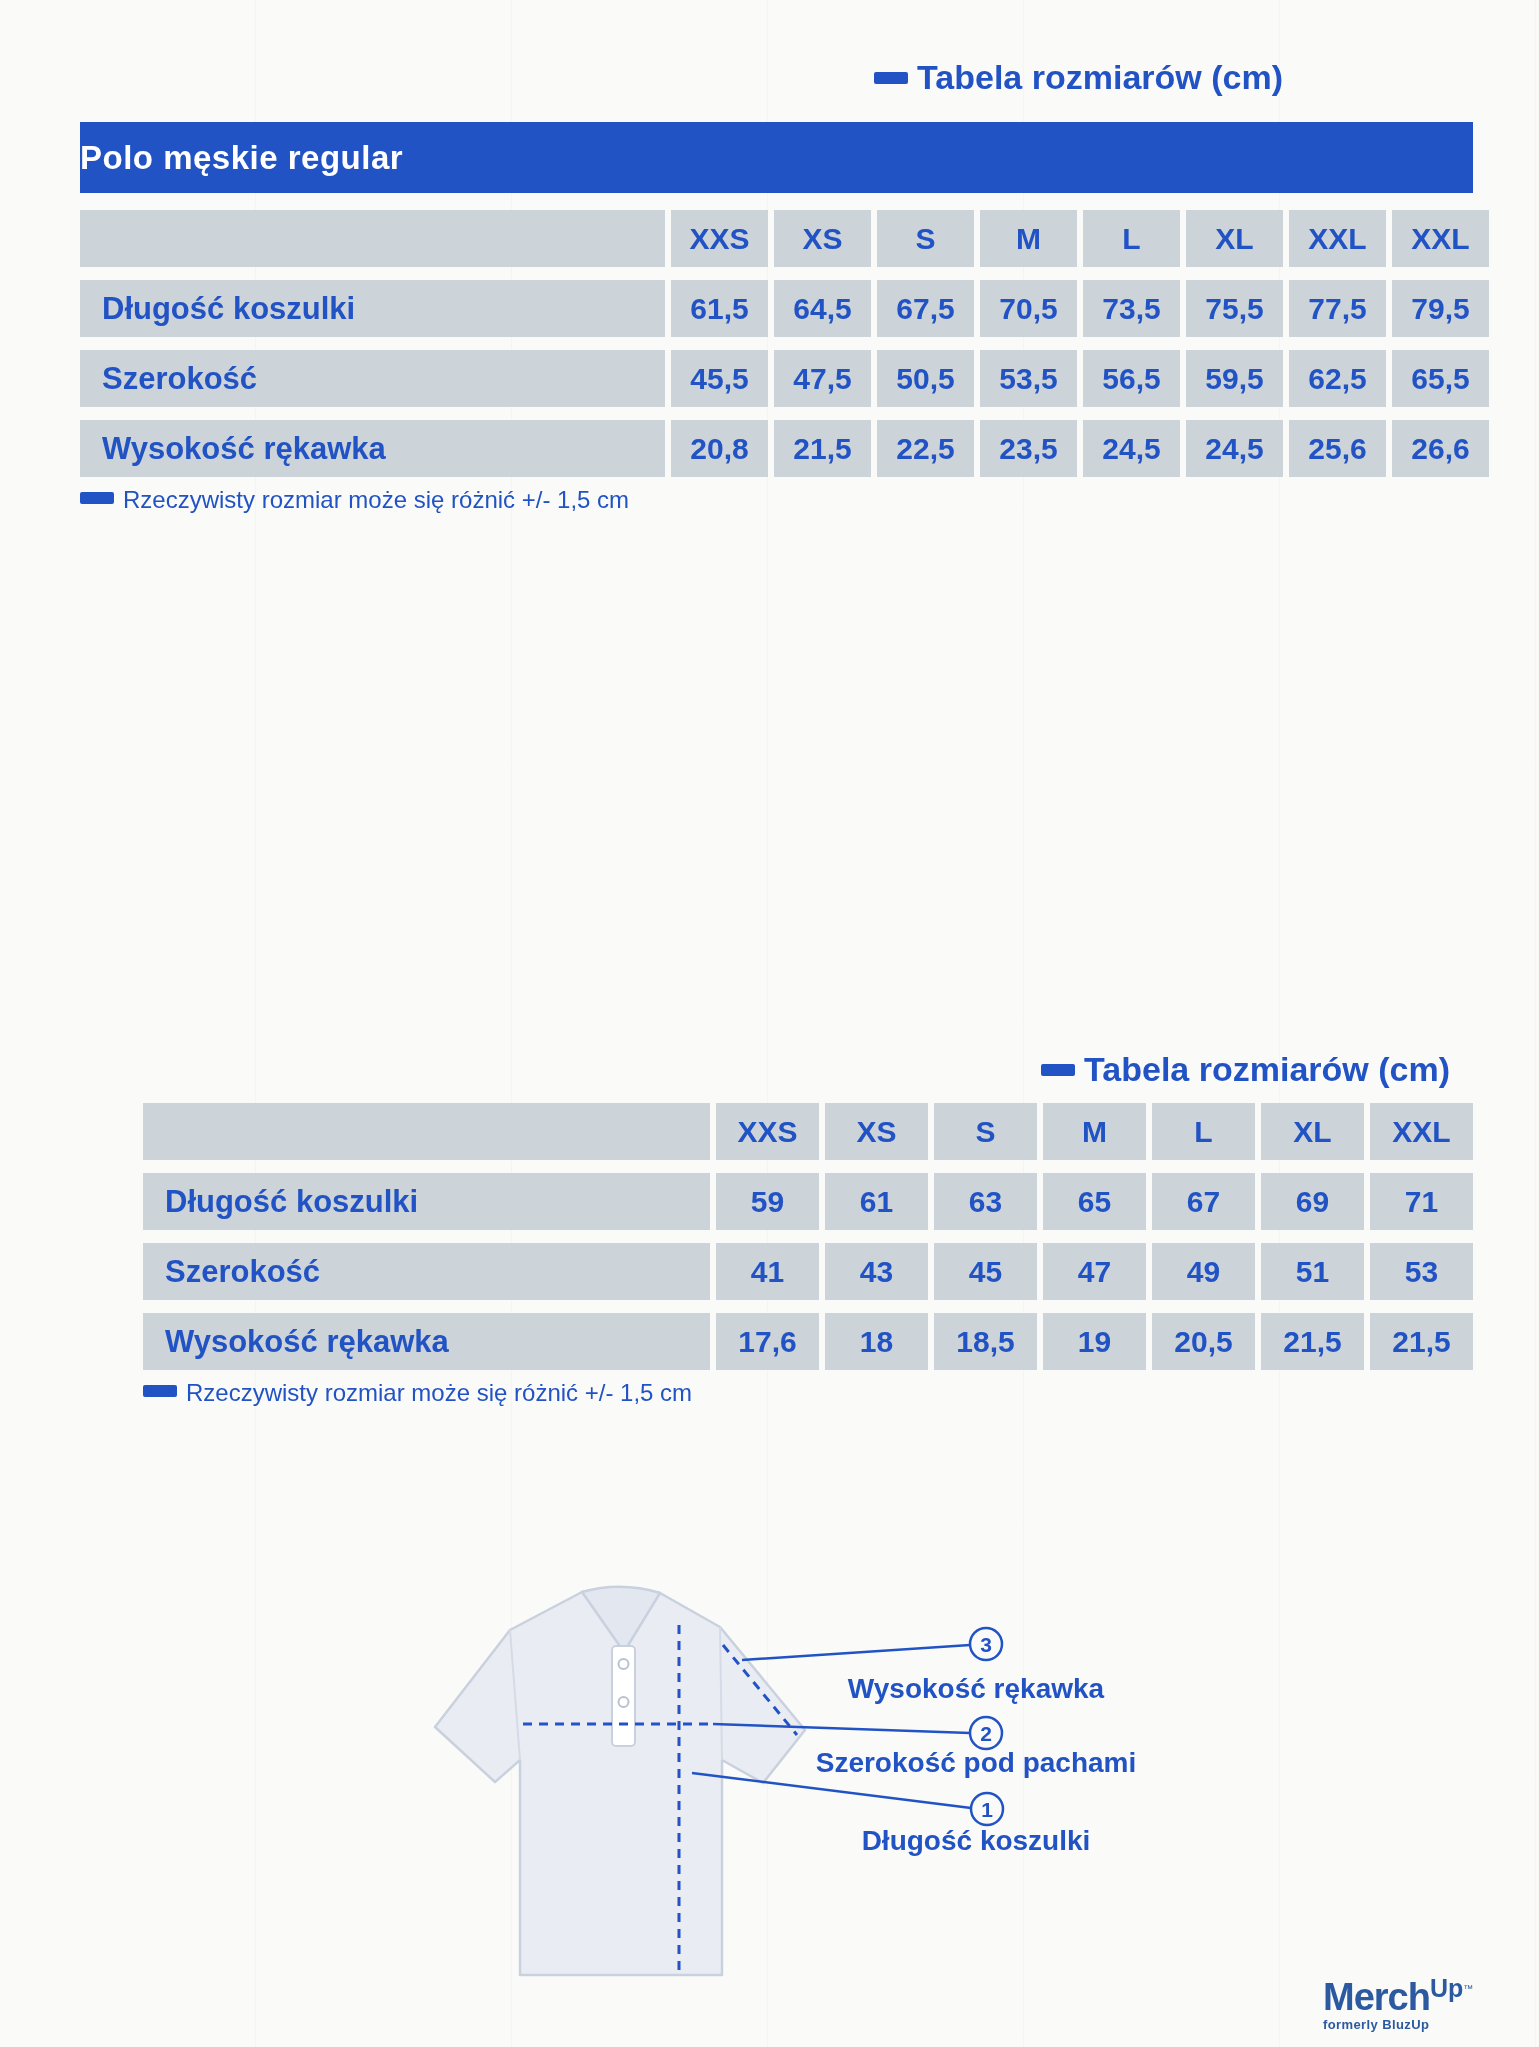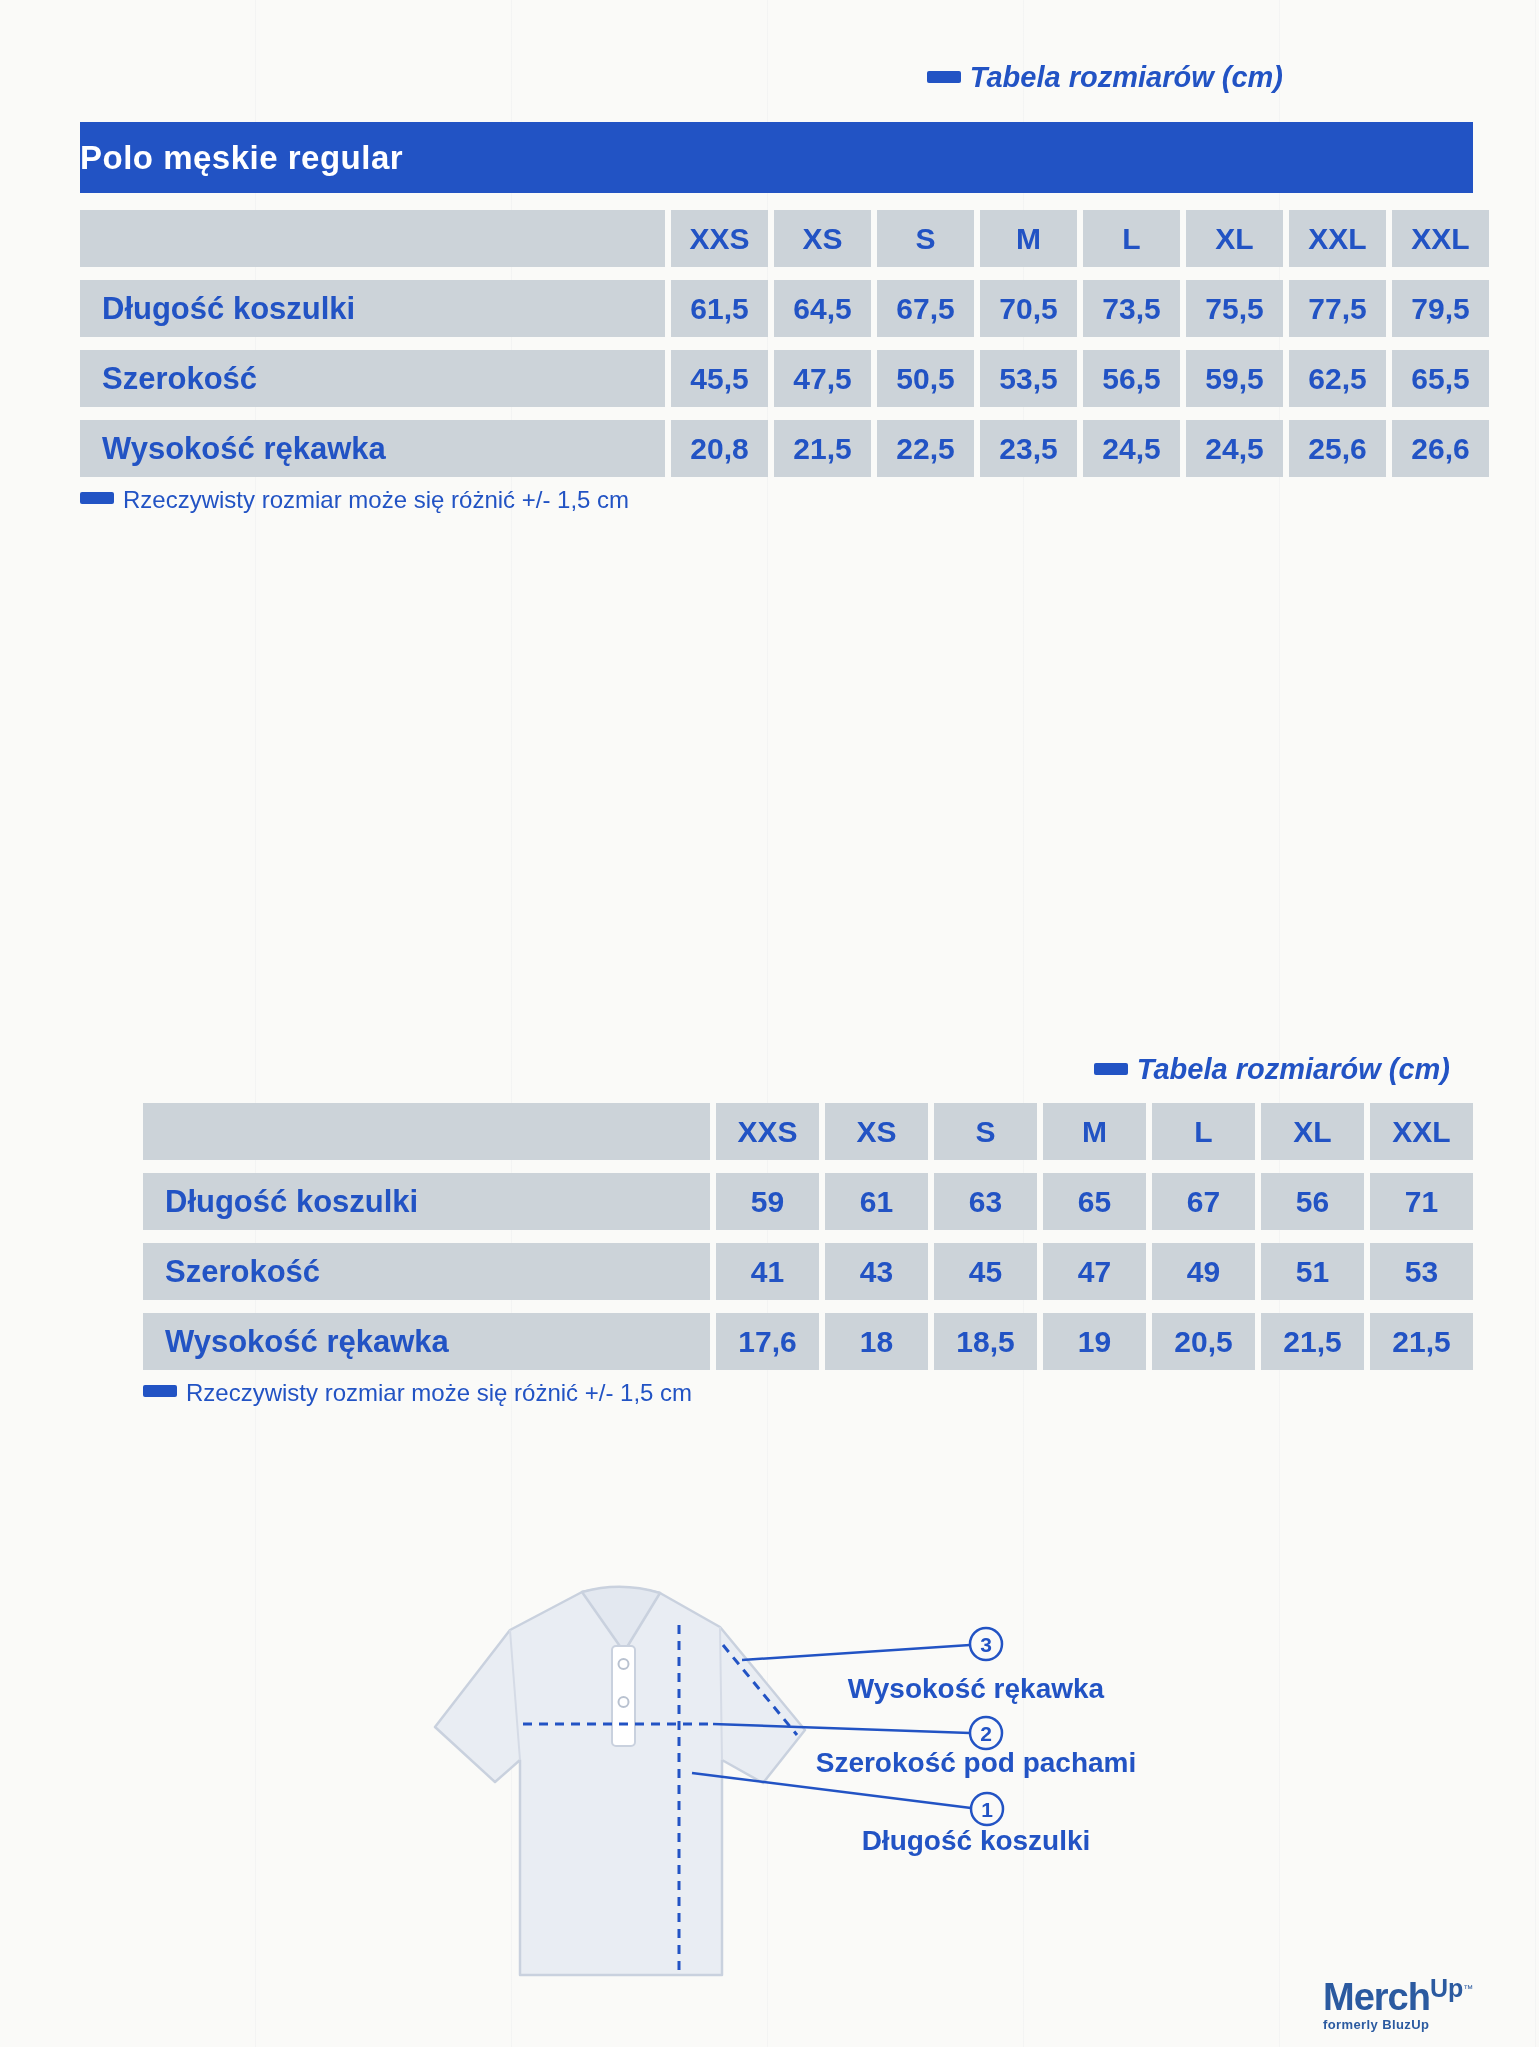--- a/index.html
+++ b/index.html
@@ -15,22 +15,22 @@
     width:1539px;height:2047px;position:relative;overflow:hidden;
     background:
       repeating-linear-gradient(90deg, transparent 0 255px, rgba(40,60,100,0.03) 255px 256px),
       var(--bg);
     font-family:"Liberation Sans", sans-serif;
   }
   .size-table{position:absolute;}
   .t1{left:80px;top:60px;width:1393px;}
   .t2{left:143px;top:1052px;width:1316px;}
   .heading{
-    font-size:29px;font-weight:bold;color:var(--accent);
-    text-align:right;height:34px;line-height:34px;white-space:nowrap;font-style:italic;
+    font-size:34px;font-weight:bold;color:var(--accent);
+    text-align:right;height:34px;line-height:34px;white-space:nowrap;
   }
   .t1 .heading{padding-right:190px;}
   .t2 .heading{padding-right:9px;}
   .dash{
     display:inline-block;width:34px;height:12px;background:var(--accent);
     border-radius:2px;margin-right:9px;vertical-align:middle;position:relative;top:-2px;
   }
   .band{
     margin-top:28px;height:71px;background:var(--accent);color:#ffffff;
     font-size:33px;font-weight:bold;display:flex;align-items:center;
@@ -125,21 +125,21 @@
     <div class="cell">L</div>
     <div class="cell">XL</div>
     <div class="cell">XXL</div>
 
     <div class="cell rowlabel">Długość koszulki</div>
     <div class="cell">59</div>
     <div class="cell">61</div>
     <div class="cell">63</div>
     <div class="cell">65</div>
     <div class="cell">67</div>
-    <div class="cell">56</div>
+    <div class="cell">69</div>
     <div class="cell">71</div>
 
     <div class="cell rowlabel">Szerokość</div>
     <div class="cell">41</div>
     <div class="cell">43</div>
     <div class="cell">45</div>
     <div class="cell">47</div>
     <div class="cell">49</div>
     <div class="cell">51</div>
     <div class="cell">53</div>

